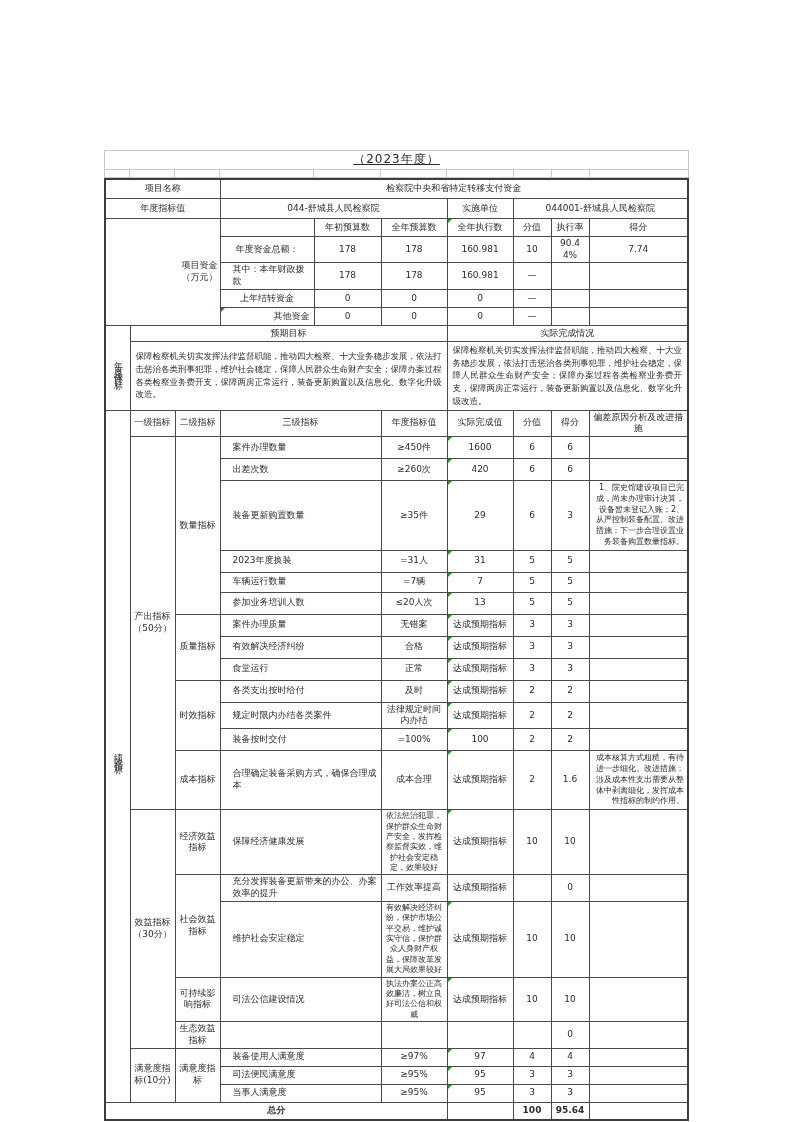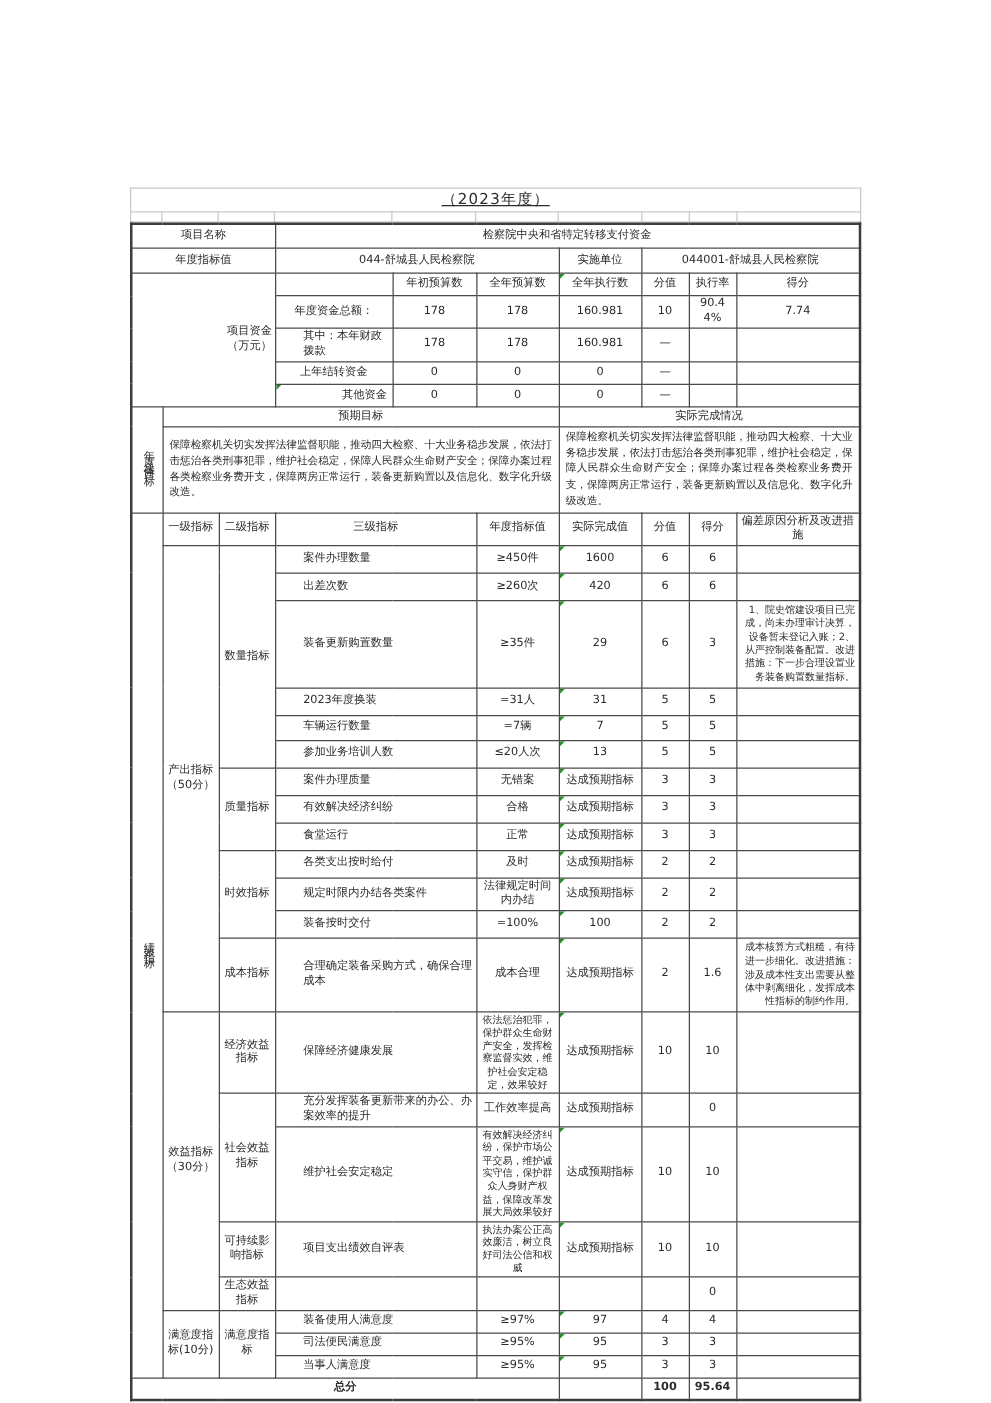--- a/index.html
+++ b/index.html
@@ -11,21 +11,21 @@
   table{border-collapse:collapse;table-layout:fixed;width:585px;}
   td{overflow:hidden;vertical-align:middle;text-align:center;padding:1px 2px;
      font-size:9px;line-height:1.3;word-break:break-all;}
   
   .t-light td{border:1px solid #c9c9c9;}
   .title-cell{font-size:16px;font-weight:bold;letter-spacing:3px;color:#1f1f1f;}
   .sub-cell{font-size:12px;color:#2b2b2b;letter-spacing:1px;text-decoration:underline;}
   
   .t-main{border:2px solid #3c3c3c;}
   .t-main td{border:1px solid #4a4a4a;position:relative;}
-  .left{text-align:left;padding-left:22px;}
+  .left{text-align:left;padding-left:12px;}
   .right{text-align:right;padding-right:4px;}
   .just{text-align:justify;padding:2px 5px;font-size:8.5px;line-height:1.5;}
   .remark{font-size:8px;line-height:1.35;text-align:right;padding:2px 3px;}
   .bold{font-weight:bold;}
   .pre{white-space:pre-line;text-align:right;}
   .vert{writing-mode:vertical-lr;text-orientation:upright;letter-spacing:4px;
         margin:0 auto;display:inline-block;font-size:9px;}
   
   .gm::before{content:"";position:absolute;top:0;left:0;width:0;height:0;
       border-top:4px solid #2e8b2e;border-right:4px solid transparent;}
@@ -300,21 +300,21 @@
       <td colspan="2" class="left">维护社会安定稳定</td>
       <td style="font-size:8px">有效解决经济纠纷，保护市场公平交易，维护诚实守信，保护群众人身财产权益，保障改革发展大局效果较好</td>
       <td class="gm">达成预期指标</td>
       <td>10</td>
       <td>10</td>
       <td class="remark"></td>
     </tr>
 
     <tr style="height:40px">
       <td>可持续影响指标</td>
-      <td colspan="2" class="left">项目支出绩效自评表</td>
+      <td colspan="2" class="left">司法公信建设情况</td>
       <td style="font-size:8px">执法办案公正高效廉洁，树立良好司法公信和权威</td>
       <td class="gm">达成预期指标</td>
       <td>10</td>
       <td>10</td>
       <td class="remark"></td>
     </tr>
 
     <tr style="height:20px">
       <td>生态效益指标</td>
       <td colspan="2" class="left"></td>

